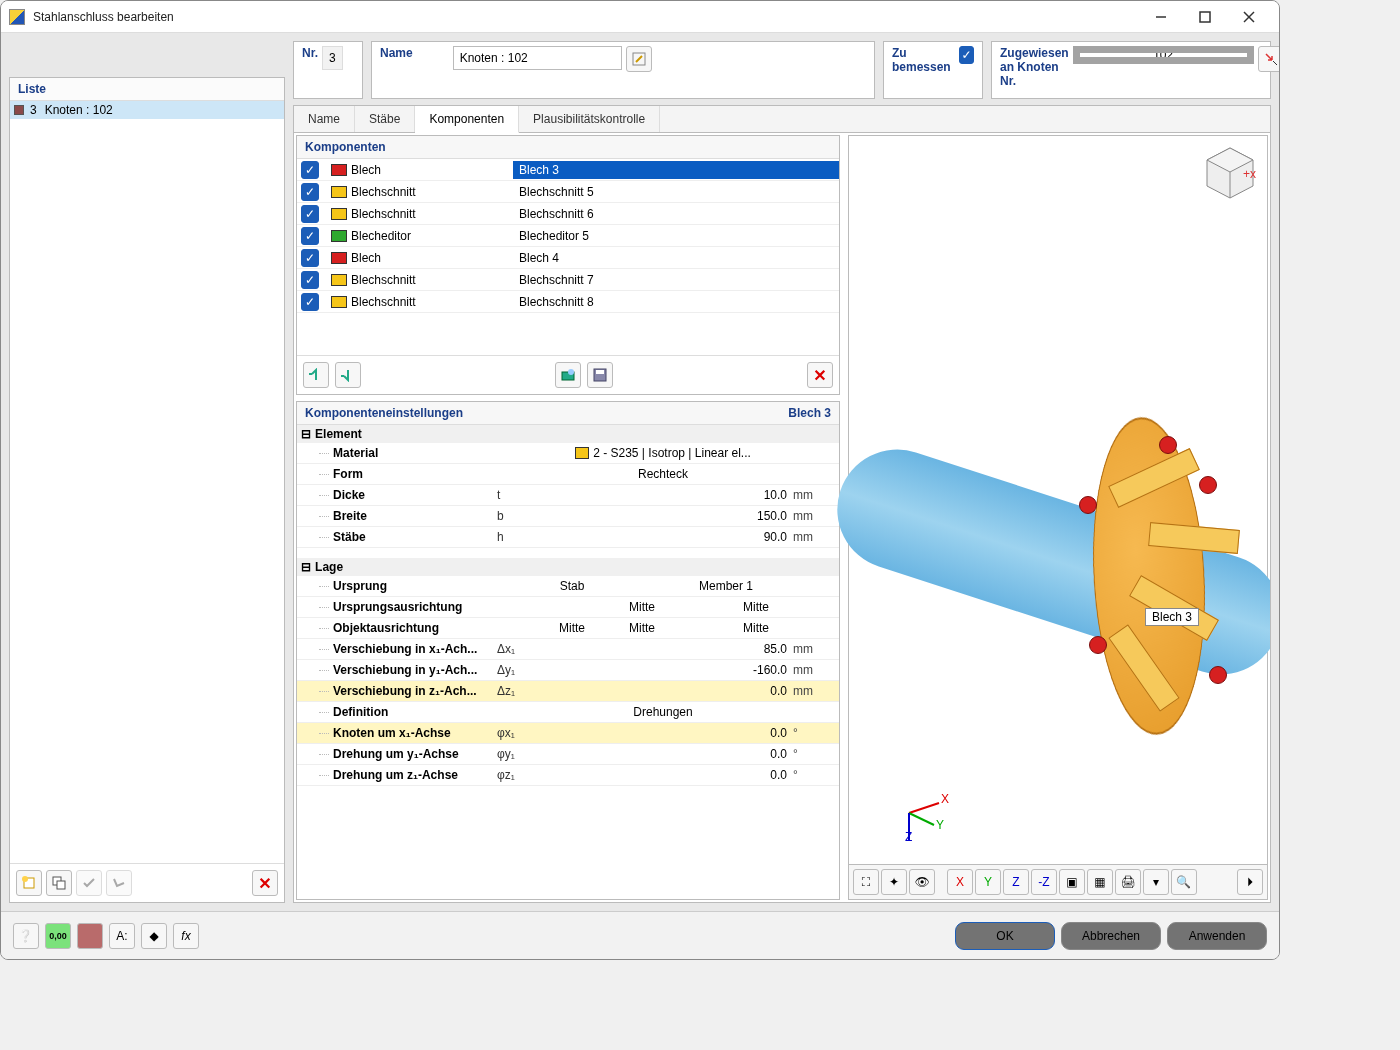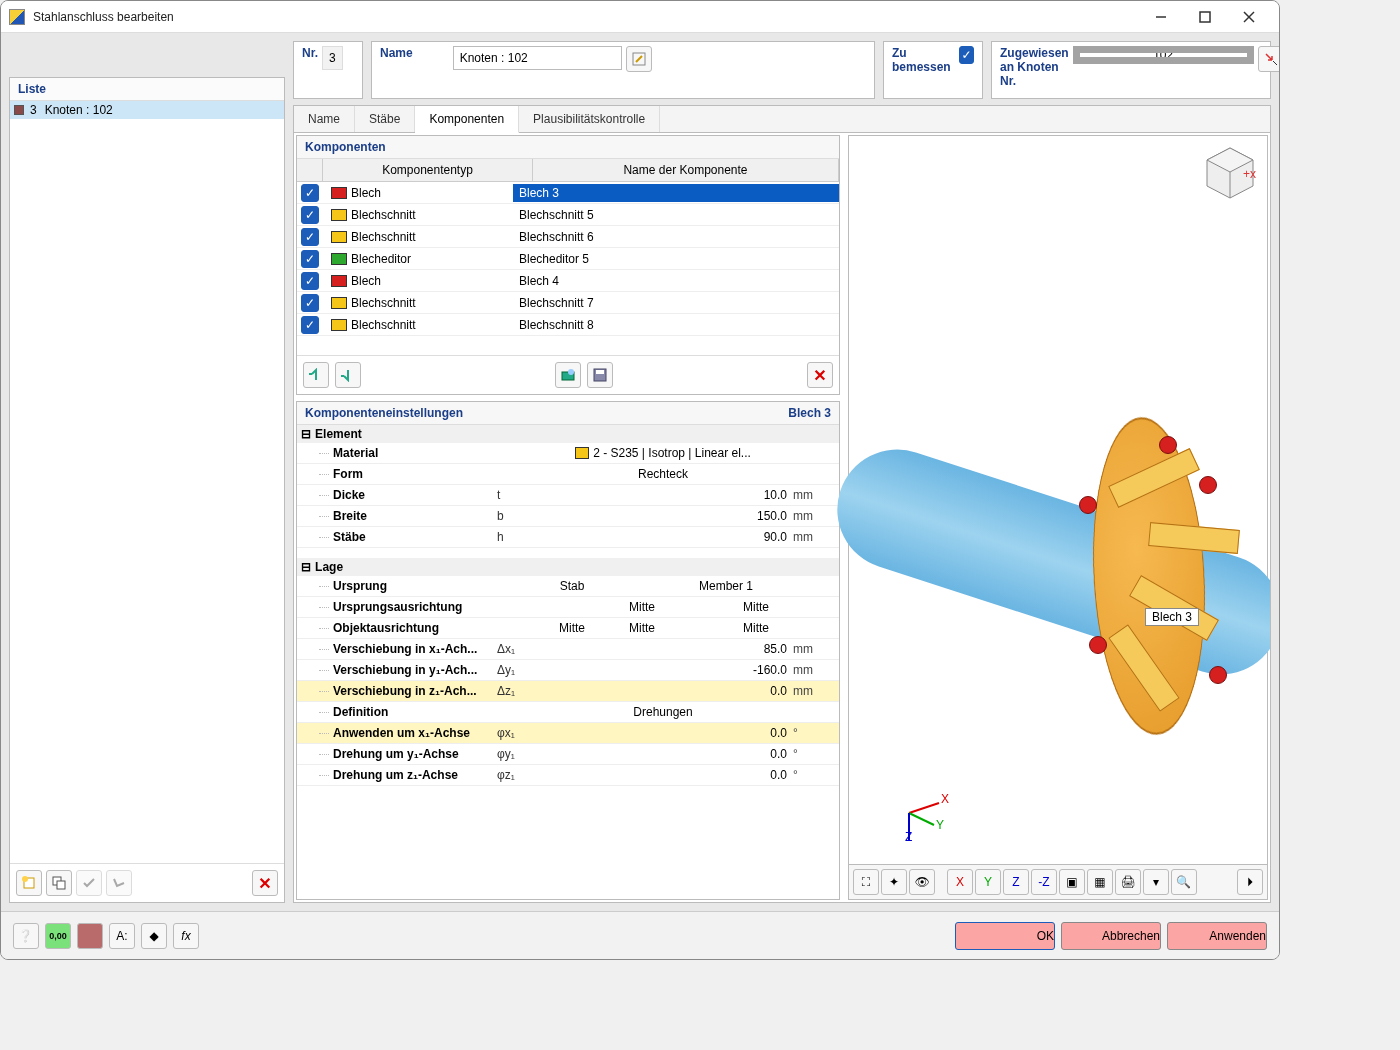--- a/index.html
+++ b/index.html
@@ -85,21 +85,21 @@
 
 .flange { position:absolute; left:190px; top:280px; width:220px; height:320px; border-radius:50%; background:radial-gradient(circle at 40% 40%, #f6b950, #e59a28); border:2px solid #b77214; transform:rotateY(60deg) rotateZ(-10deg); }
 .bolt { position:absolute; width:18px; height:18px; background:#d62020; border-radius:50%; border:1px solid #7a0d0d; }
 .fin { position:absolute; width:90px; height:24px; background:#f6c95b; border:1px solid #b77214; }
 .lbltip { position:absolute; background:#fff; border:1px solid #888; padding:1px 6px; left:296px; top:472px; }
 .triad { position:absolute; left:40px; bottom:56px; width:60px; height:60px; }
 .vpbtns { display:flex; gap:2px; padding:4px; border-top:1px solid #bbb; background:#f6f6f6; flex-wrap:wrap; }
 
 
 .bottombar { position:absolute; left:0; right:0; bottom:0; height:48px; background:#f2f2f2; border-top:1px solid #ccc; display:flex; align-items:center; padding:0 12px; gap:6px; }
-.mainbtn { min-width:100px; height:28px; border:1px solid #888; background:#fca5a5; border-radius:3px;text-align:right; }
+.mainbtn { min-width:100px; height:28px; border:1px solid #888; background:#737373; border-radius:9px; }
 .mainbtn.primary { border:1.5px solid #1b5db8; }
 
 svg { display:block; }
 </style>
 </head>
 <body>
 
 <div class="titlebar">
   <div class="appicon"></div>
   <div class="title">Stahlanschluss bearbeiten</div>
@@ -204,25 +204,20 @@
         <div class="tab">Plausibilitätskontrolle</div>
       </div>
 
       <div class="tabbody">
         <div class="leftcol">
 
           <div class="box" style="flex:0 0 260px">
             <div class="boxhdr">
                 <span>Komponenten</span>
               </div>
-            <div class="gridhdr">
-              <div style="width:26px"></div>
-              <div style="width:210px">Komponententyp</div>
-              <div style="flex:1">Name der Komponente</div>
-            </div>
             <div class="tblbody" id="ktbl">
                 <div class="row sel">
                   <div class="cchk">
                     <div class="chk">✓</div>
                   </div>
                   <div class="ctyp">
                     <div class="csw" style="background:#d62020"></div>
                     <span>Blech</span>
                   </div>
                   <div class="cellname">Blech 3</div>
@@ -400,21 +395,21 @@
                   <div class="pval">0.0</div>
                   <div class="punit">mm</div>
                 </div>
               <div class="prow">
                   <div class="pkey">Definition</div>
                   <div class="psym"></div>
                   <div class="pvalL">Drehungen</div>
                   <div class="punit"></div>
                 </div>
               <div class="prow hl">
-                  <div class="pkey">Anwenden um x₁-Achse</div>
+                  <div class="pkey">Knoten um x₁-Achse</div>
                   <div class="psym">φx₁</div>
                   <div class="pval">0.0</div>
                   <div class="punit">°</div>
                 </div>
               <div class="prow">
                   <div class="pkey">Drehung um y₁-Achse</div>
                   <div class="psym">φy₁</div>
                   <div class="pval">0.0</div>
                   <div class="punit">°</div>
                 </div>

